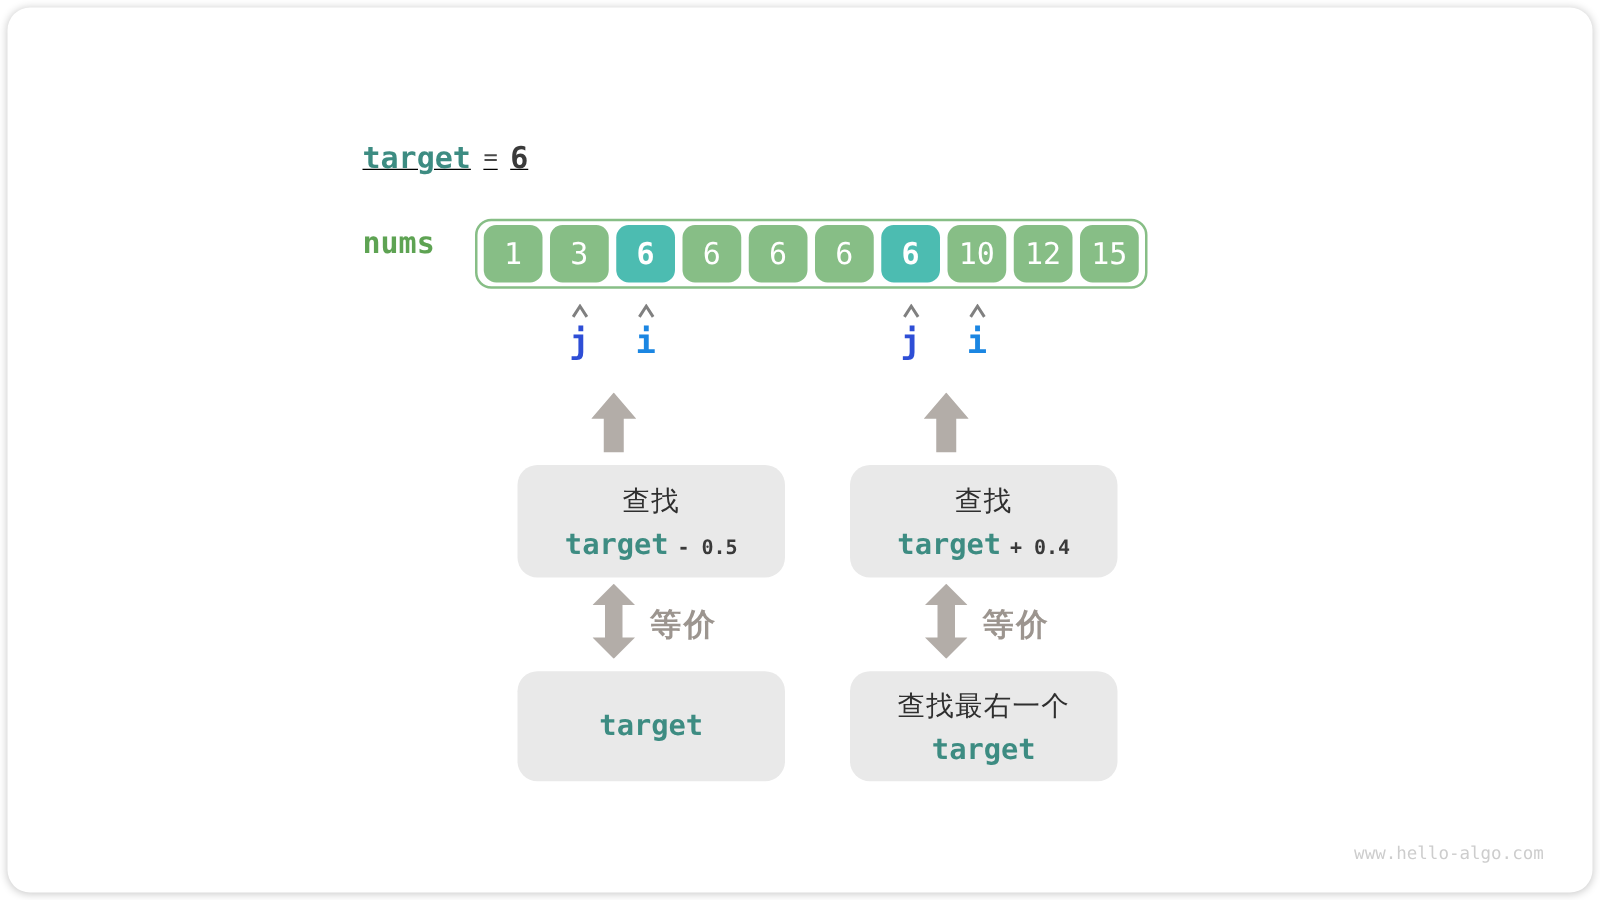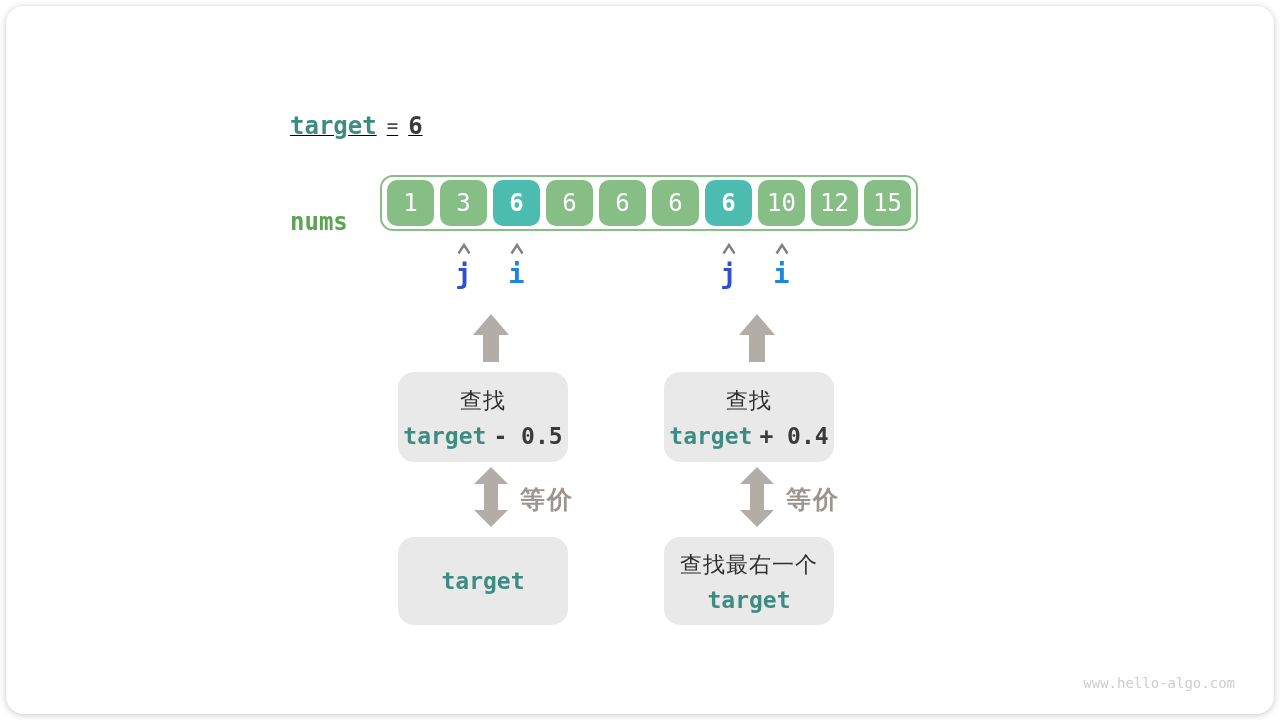--- a/index.html
+++ b/index.html
@@ -15,21 +15,21 @@
   
   .target-line { position: absolute; left: 290px; top: 112px; white-space: nowrap; text-decoration: underline; }
   .code-teal { font-family: "DejaVu Sans Mono", "Liberation Mono", monospace;
                font-weight: 700; font-size: 24px; color: var(--teal); }
   .eq { font-family: "DejaVu Sans Mono", "Liberation Mono", monospace;
         font-weight: 400; font-size: 19px; color: #4a4a4a; margin: 0 10px; vertical-align: 2px; }
   .code-dark-b { font-family: "DejaVu Sans Mono", "Liberation Mono", monospace;
                  font-weight: 700; font-size: 24px; color: var(--dark); }
 
   
-  .nums-label { position: absolute; left: 290px; top: 208px;
+  .nums-label { position: absolute; left: 290px; top: 180px;
                 font-family: "DejaVu Sans Mono", "Liberation Mono", monospace;
                 font-weight: 700; font-size: 24px; color: var(--green-label); }
 
   
   .array-wrap { position: absolute; left: 380px; top: 175px; width: 538px; height: 56px;
                 border: 2px solid var(--cell-green); border-radius: 13px; background: #fff;
                 padding: 3px 5px; display: flex; gap: 6px; }
   .cell { width: 47px; height: 46px; border-radius: 10px; background: var(--cell-green);
           color: #fff; font-family: "DejaVu Sans Mono", "Liberation Mono", monospace;
           font-size: 24px; font-weight: 400; line-height: 46px; text-align: center; }
@@ -41,31 +41,31 @@
   .pointer polyline { fill: none; stroke: var(--caret-gray); stroke-width: 2.4; }
   .ptr-label { font-family: "DejaVu Sans Mono", "Liberation Mono", monospace;
                font-weight: 700; font-size: 27px; line-height: 30px; margin-top: 4px; }
 
   
   .up-arrow { position: absolute; width: 36px; height: 48px; top: 314px; }
   .up-arrow polygon, .dbl-arrow polygon { fill: var(--arrow-gray); }
   .dbl-arrow { position: absolute; width: 34px; height: 60px; top: 467px; }
 
   
-  .gbox { position: absolute; width: 170px; background: var(--box-bg); border-radius: 16px;
+  .gbox { position: absolute; width: 214px; background: var(--box-bg); border-radius: 16px;
           display: flex; flex-direction: column; align-items: center; justify-content: center;
-          gap: 7px; }
+          gap: 7px; margin-left: 16px; }
   .gbox.search { top: 372px; height: 90px; }
   .gbox.result { top: 537px; height: 88px; }
   .gbox .zh { font-size: 22px; color: var(--zh-dark); letter-spacing: 1px; }
   .gbox .code-line { white-space: nowrap; }
   .gbox .t { font-family: "DejaVu Sans Mono", "Liberation Mono", monospace;
              font-weight: 700; font-size: 23px; color: var(--teal); }
   .gbox .op { font-family: "DejaVu Sans Mono", "Liberation Mono", monospace;
-              font-weight: 700; font-size: 23px; color: var(--dark); margin-left: 7px; }
+              font-weight: 700; font-size: 16px; color: var(--dark); margin-left: 7px; }
 
   .equiv { position: absolute; top: 483px; font-weight: 700; font-size: 25px;
            color: var(--equiv-gray); letter-spacing: 2px; font-family: Liberation Mono, monospace; }
 
   .watermark { position: absolute; right: 45px; top: 675px;
                font-family: "DejaVu Sans Mono", "Liberation Mono", monospace;
                font-size: 14px; color: var(--watermark); }
 </style>
 </head>
 <body>

